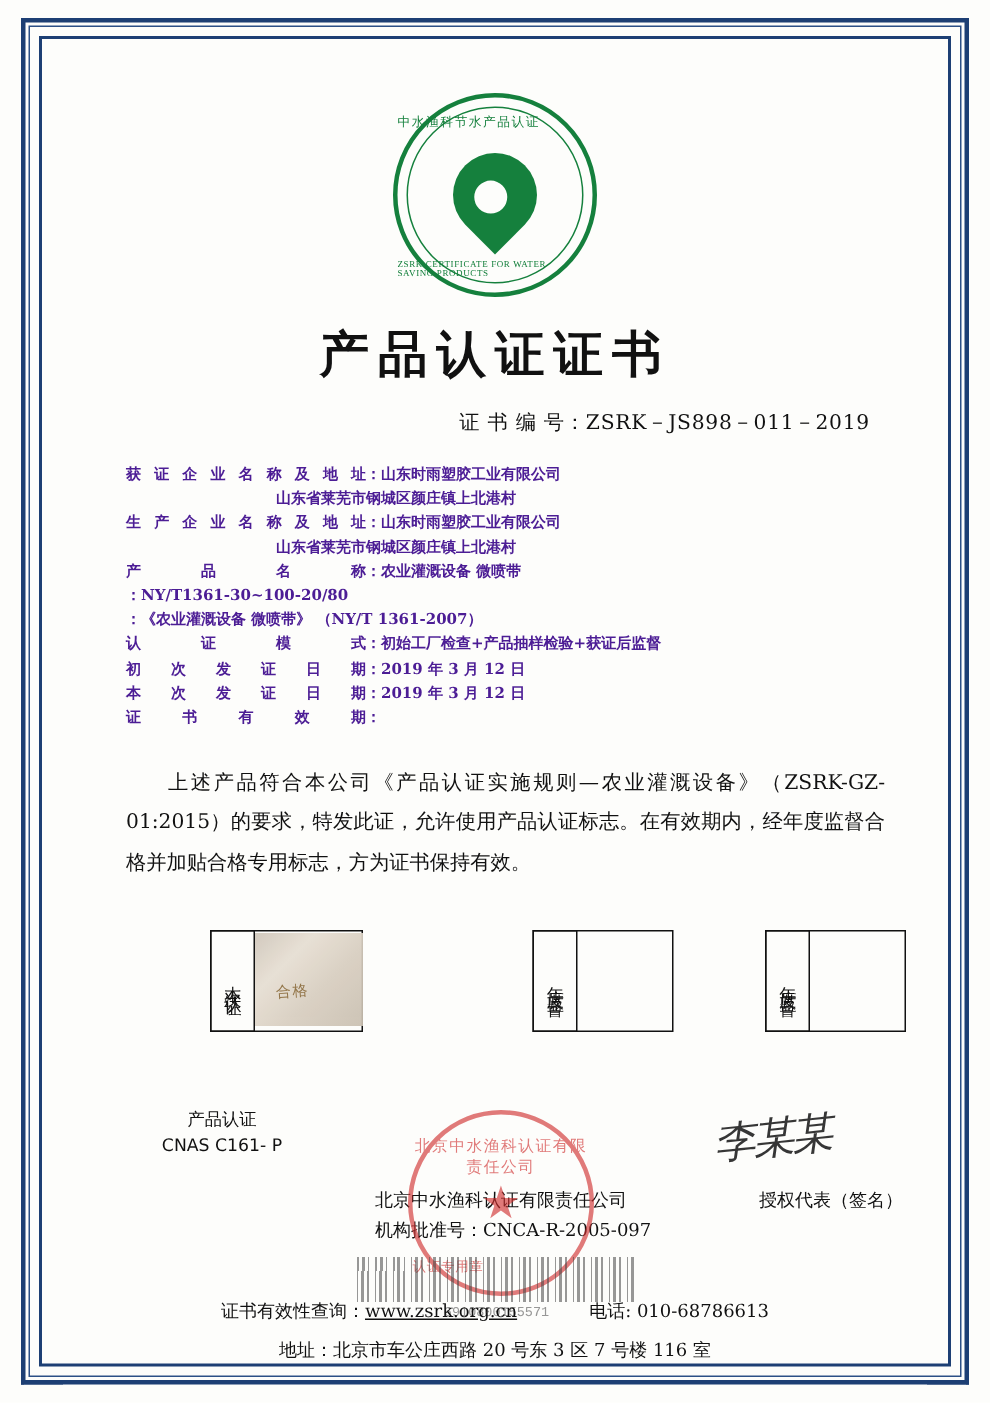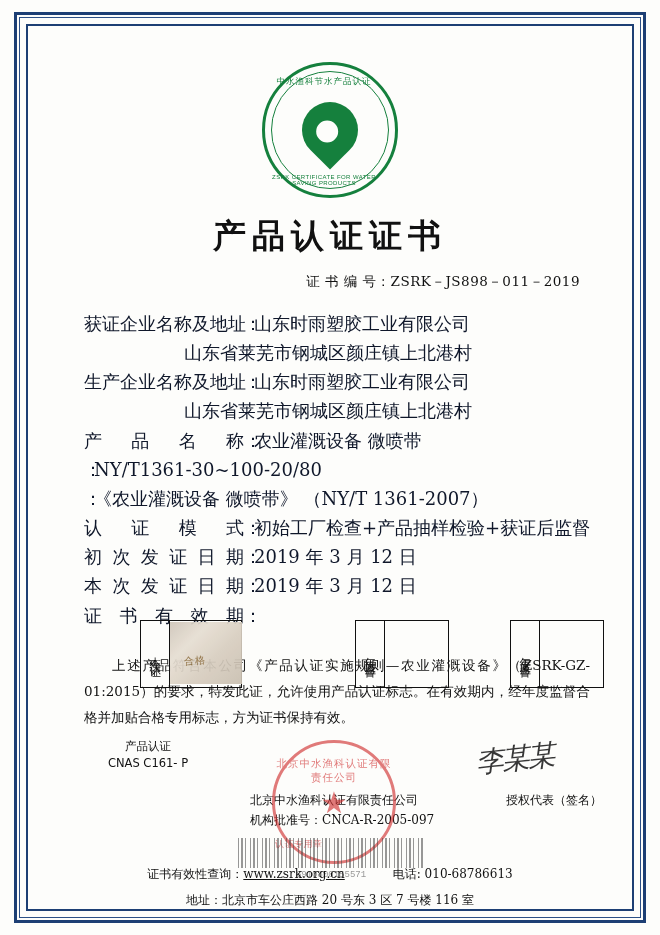--- a/index.html
+++ b/index.html
@@ -56,23 +56,23 @@
     width:56px;height:56px;border-radius:50% 50% 50% 0;
     transform:rotate(-45deg);
     background:#15803d;
     position:relative;
   }
   .logo .drop:after{
     content:"";position:absolute;left:14px;top:16px;width:22px;height:22px;
     border-radius:50%;background:#fdfdfb;
   }
   .logo .arc-top, .logo .arc-bottom{
-    position:absolute;left:0;right:12px;text-align:center;
+    position:absolute;left:0;right:12px;
     color:#15803d;font-size:8.5px;letter-spacing:1px;
-    font-family:Liberation Sans, sans-serif;
+    font-family:Liberation Serif, serif;
   }
   .logo .arc-top{top:11px;}
   .logo .arc-bottom{bottom:9px;font-size:6px;letter-spacing:.4px;}
 
   h1.title{
     text-align:center;
     font-size:33px;
     letter-spacing:6px;
     margin:16px 0 0 0;
     font-weight:bold;
@@ -82,23 +82,24 @@
   .cert-no{
     text-align:right;
     font-size:13.5px;
     margin:14px 44px 0 0;
     letter-spacing:.5px;
     color:#111;
   }
 
   .fields{
     margin:18px 0 0 48px;
-    font-size:18px;
-    color:#0f172a;
+    font-size:10px;
+    color:#4c1d95;
     line-height:1.62;
+    font-weight:bold;
   }
   .row{display:flex;align-items:flex-start;}
   .lbl{
     width:160px;flex:0 0 160px;text-align:justify;text-align-last:justify;
     white-space:nowrap;
   }
   .colon{width:10px;flex:0 0 10px;}
   .val{flex:1;}
   .val2{margin-left:100px;}
 

